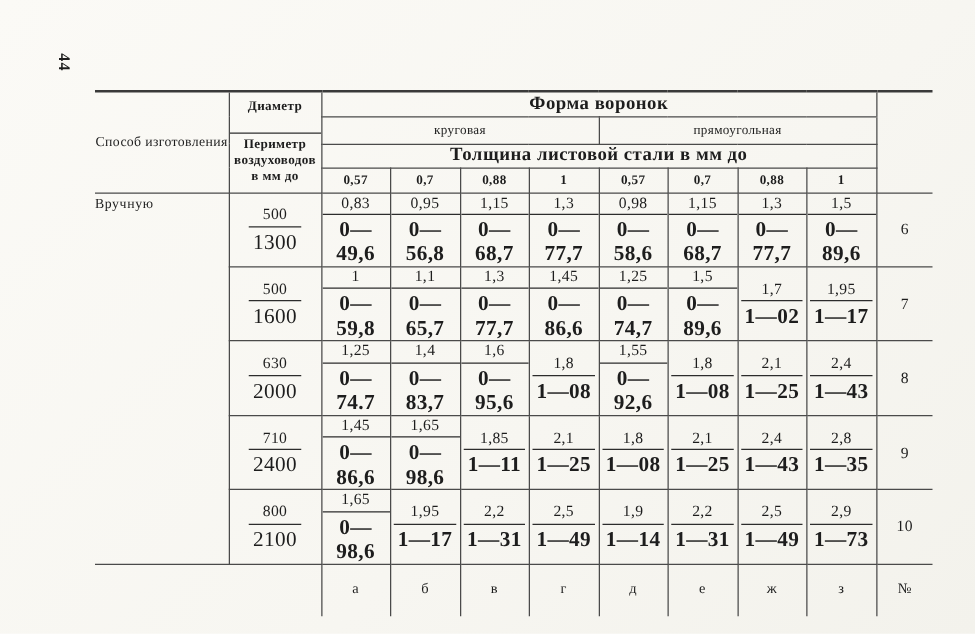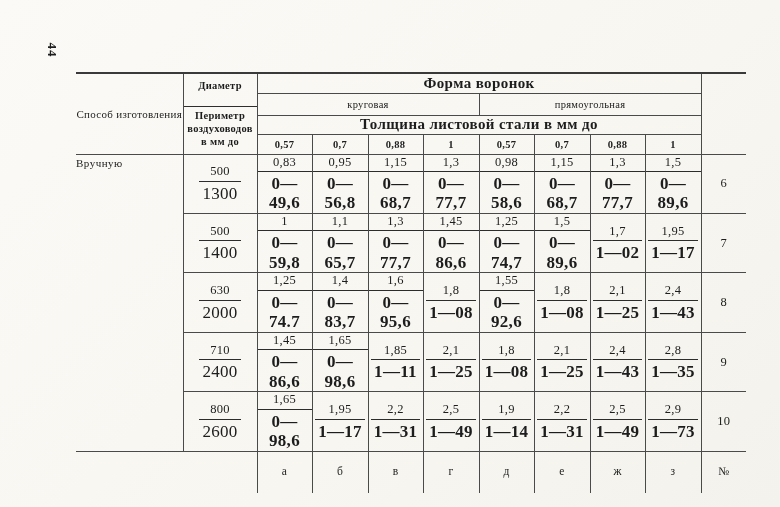--- a/index.html
+++ b/index.html
@@ -112,21 +112,21 @@
       <td class="br bb"><span class="frac"><span class="ft">1,15</span><span class="fb">0—68,7</span></span></td>
       <td class="br bb"><span class="frac"><span class="ft">1,3</span><span class="fb">0—77,7</span></span></td>
       <td class="br bb"><span class="frac"><span class="ft">0,98</span><span class="fb">0—58,6</span></span></td>
       <td class="br bb"><span class="frac"><span class="ft">1,15</span><span class="fb">0—68,7</span></span></td>
       <td class="br bb"><span class="frac"><span class="ft">1,3</span><span class="fb">0—77,7</span></span></td>
       <td class="br bb"><span class="frac"><span class="ft">1,5</span><span class="fb">0—89,6</span></span></td>
       <td class="bb no-cell">6</td>
     </tr>
 
     <tr style="height:56px">
-      <td class="br bb"><span class="frac plain"><span class="ft">500</span><span class="fb">1400</span></span></td>
+      <td class="br bb"><span class="frac plain"><span class="ft">500</span><span class="fb">1600</span></span></td>
       <td class="br bb"><span class="frac"><span class="ft">1</span><span class="fb">0—59,8</span></span></td>
       <td class="br bb"><span class="frac"><span class="ft">1,1</span><span class="fb">0—65,7</span></span></td>
       <td class="br bb"><span class="frac"><span class="ft">1,3</span><span class="fb">0—77,7</span></span></td>
       <td class="br bb"><span class="frac"><span class="ft">1,45</span><span class="fb">0—86,6</span></span></td>
       <td class="br bb"><span class="frac"><span class="ft">1,25</span><span class="fb">0—74,7</span></span></td>
       <td class="br bb"><span class="frac"><span class="ft">1,5</span><span class="fb">0—89,6</span></span></td>
       <td class="br bb"><span class="frac"><span class="ft">1,7</span><span class="fb">1—02</span></span></td>
       <td class="br bb"><span class="frac"><span class="ft">1,95</span><span class="fb">1—17</span></span></td>
       <td class="bb no-cell">7</td>
     </tr>
@@ -151,21 +151,21 @@
       <td class="br bb"><span class="frac"><span class="ft">1,85</span><span class="fb">1—11</span></span></td>
       <td class="br bb"><span class="frac"><span class="ft">2,1</span><span class="fb">1—25</span></span></td>
       <td class="br bb"><span class="frac"><span class="ft">1,8</span><span class="fb">1—08</span></span></td>
       <td class="br bb"><span class="frac"><span class="ft">2,1</span><span class="fb">1—25</span></span></td>
       <td class="br bb"><span class="frac"><span class="ft">2,4</span><span class="fb">1—43</span></span></td>
       <td class="br bb"><span class="frac"><span class="ft">2,8</span><span class="fb">1—35</span></span></td>
       <td class="bb no-cell">9</td>
     </tr>
 
     <tr style="height:46px">
-      <td class="br bb"><span class="frac plain"><span class="ft">800</span><span class="fb">2600</span></span></td>
+      <td class="br bb"><span class="frac plain"><span class="ft">800</span><span class="fb">2100</span></span></td>
       <td class="br bb"><span class="frac"><span class="ft">1,65</span><span class="fb">0—98,6</span></span></td>
       <td class="br bb"><span class="frac"><span class="ft">1,95</span><span class="fb">1—17</span></span></td>
       <td class="br bb"><span class="frac"><span class="ft">2,2</span><span class="fb">1—31</span></span></td>
       <td class="br bb"><span class="frac"><span class="ft">2,5</span><span class="fb">1—49</span></span></td>
       <td class="br bb"><span class="frac"><span class="ft">1,9</span><span class="fb">1—14</span></span></td>
       <td class="br bb"><span class="frac"><span class="ft">2,2</span><span class="fb">1—31</span></span></td>
       <td class="br bb"><span class="frac"><span class="ft">2,5</span><span class="fb">1—49</span></span></td>
       <td class="br bb"><span class="frac"><span class="ft">2,9</span><span class="fb">1—73</span></span></td>
       <td class="bb no-cell">10</td>
     </tr>

